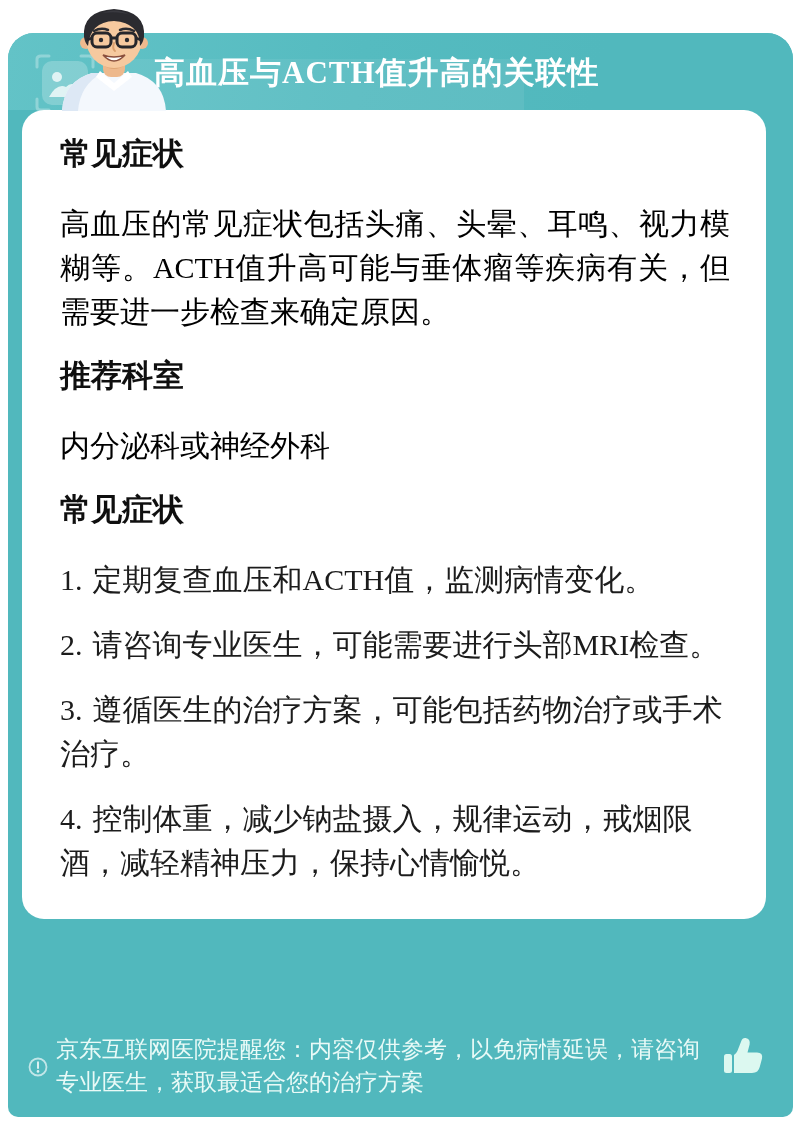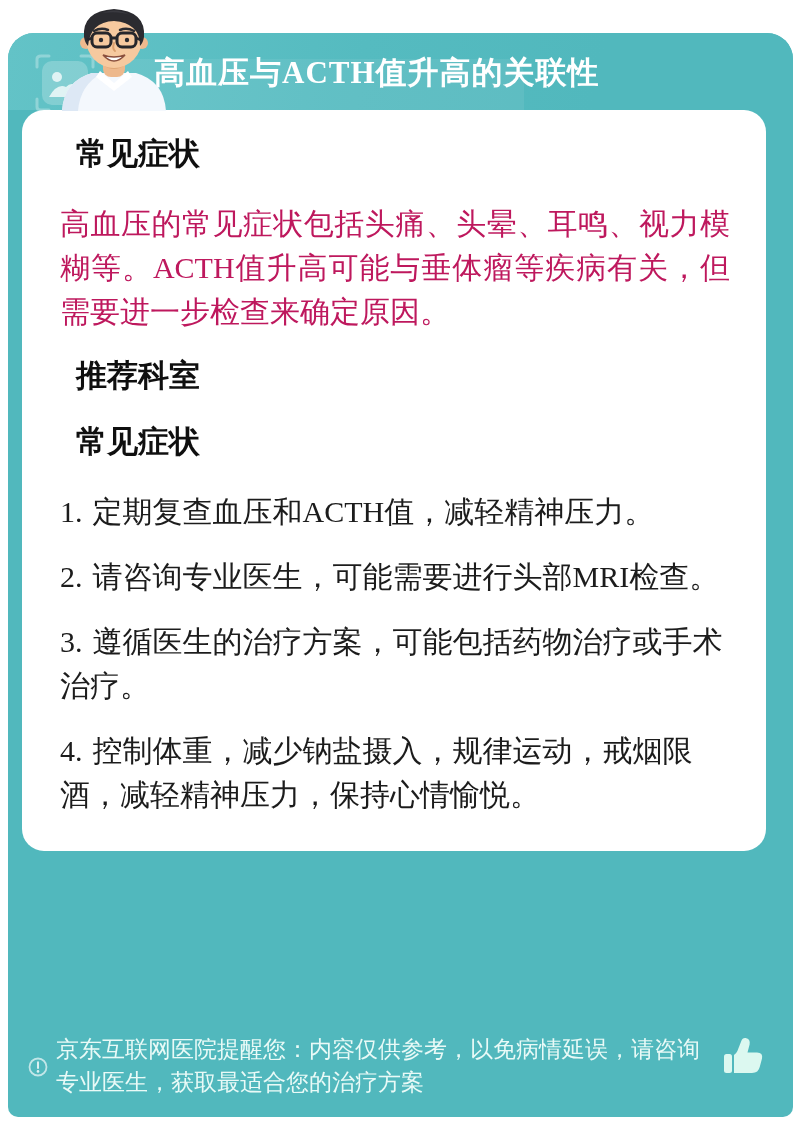--- a/index.html
+++ b/index.html
@@ -43,28 +43,28 @@
 
   
   .white-card{
     position:relative;z-index:2;
     margin:0 27px 0 14px;
     background:#ffffff;border-radius:22px;
     padding:26px 36px 34px 38px;
     color:#1c1c1c;
   }
   .section-heading{
-    margin:24px 0 30px 16px;
+    margin:24px 0 30px 0;
     font-size:31px;line-height:36px;font-weight:bold;color:#0f0f0f;
     font-family:"Liberation Sans","DejaVu Sans",sans-serif;
   }
   .section-heading.first{margin-top:0;}
   .section-body{
     margin:24px 0;
-    font-size:30px;line-height:44px;color:#be185d;
+    font-size:30px;line-height:44px;color:#000000;
     text-align:justify;
   }
   .advice-list{margin:24px 0 0 0;padding:0;list-style:none;}
   .advice-item{
     margin:0 0 21px 0;
     font-size:30px;line-height:44px;color:#1c1c1c;
   }
   .advice-item:last-child{margin-bottom:0;}
   .advice-number{margin-right:10px;}
 
@@ -148,24 +148,25 @@
 
       <div class="card-title">高血压与ACTH值升高的关联性</div>
     </div>
 
     <div class="white-card">
 
       <h2 class="section-heading first">常见症状</h2>
       <p class="section-body">高血压的常见症状包括头痛、头晕、耳鸣、视力模糊等。ACTH值升高可能与垂体瘤等疾病有关，但需要进一步检查来确定原因。</p>
 
       <h2 class="section-heading">推荐科室</h2>
+      <p class="section-body">内分泌科或神经外科</p>
 
       <h2 class="section-heading">常见症状</h2>
       <ol class="advice-list">
-        <li class="advice-item"><span class="advice-number">1.</span><span>定期复查血压和ACTH值，减轻精神压力。</span></li>
+        <li class="advice-item"><span class="advice-number">1.</span><span>定期复查血压和ACTH值，监测病情变化。</span></li>
         <li class="advice-item"><span class="advice-number">2.</span><span>请咨询专业医生，可能需要进行头部MRI检查。</span></li>
         <li class="advice-item"><span class="advice-number">3.</span><span>遵循医生的治疗方案，可能包括药物治疗或手术治疗。</span></li>
         <li class="advice-item"><span class="advice-number">4.</span><span>控制体重，减少钠盐摄入，规律运动，戒烟限酒，减轻精神压力，保持心情愉悦。</span></li>
       </ol>
 
     </div>
 
     <div class="footer">
       <div class="warning-icon">
         <svg width="20" height="20" viewBox="0 0 20 20">

